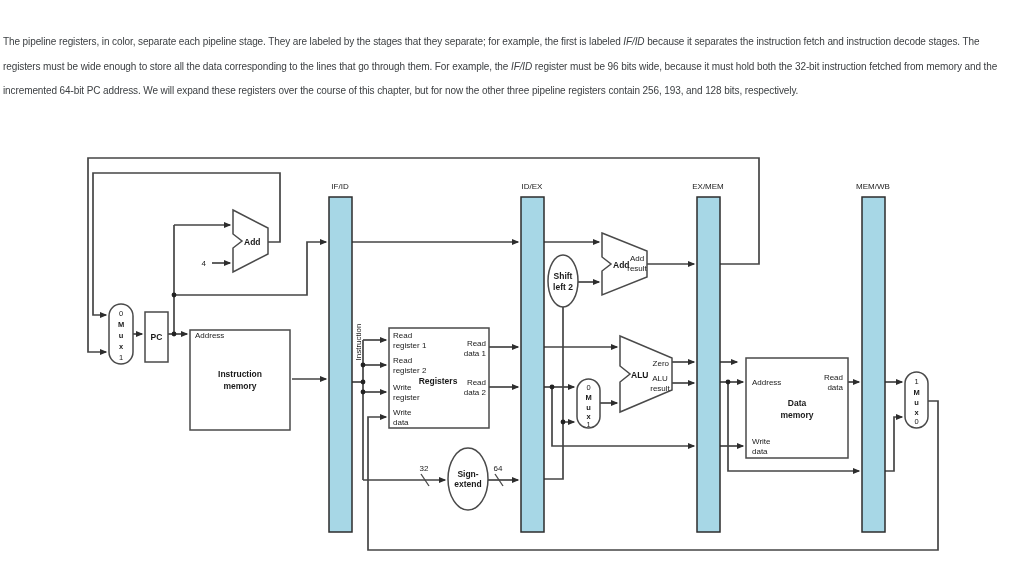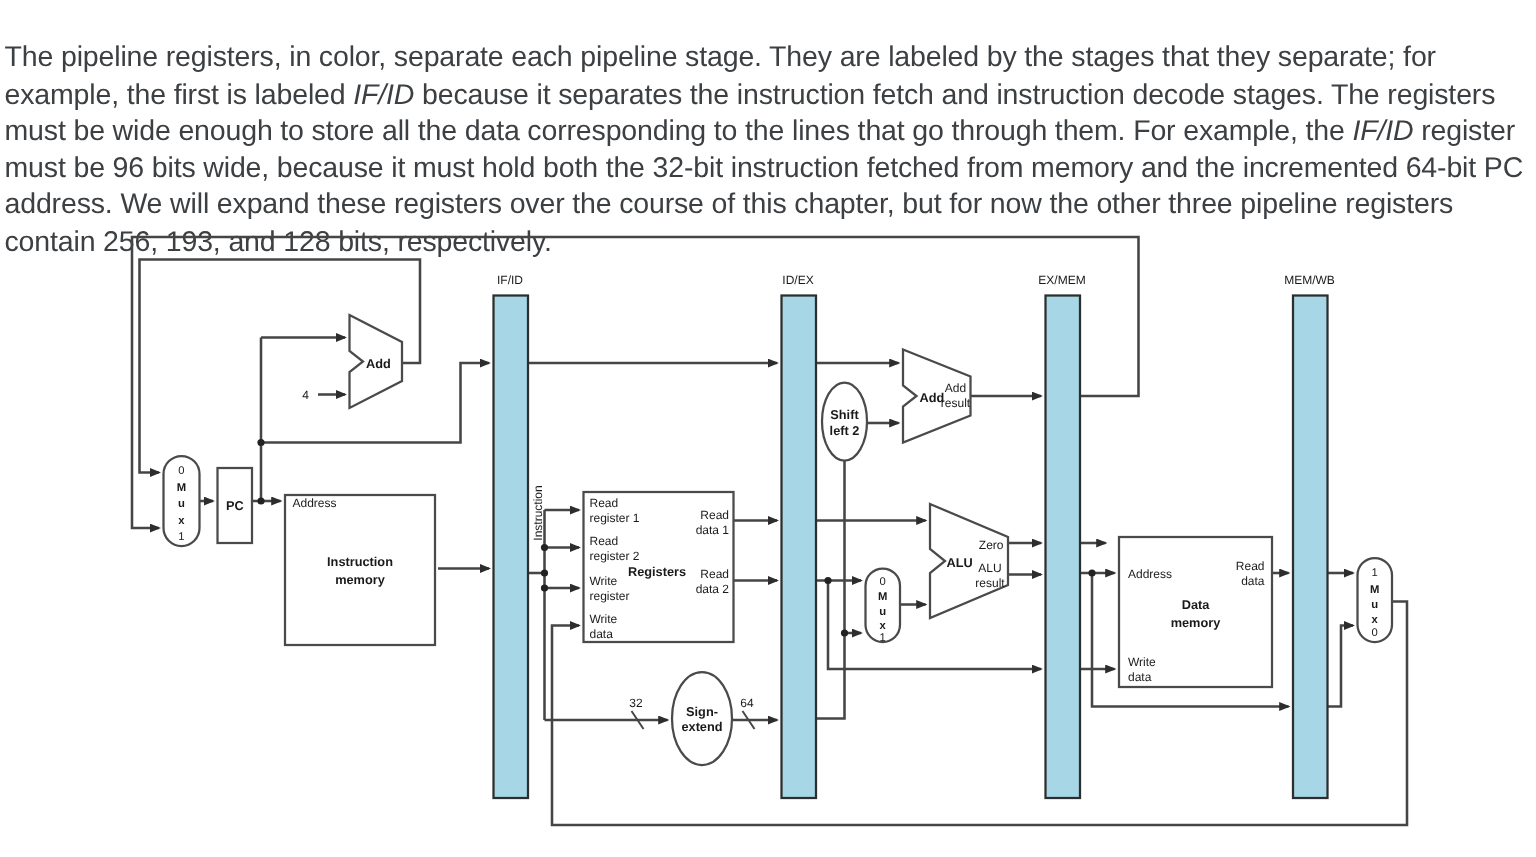--- a/index.html
+++ b/index.html
@@ -1,19 +1,19 @@
 <!DOCTYPE html>
 <html><head>
 <meta charset="utf-8">
 <style>
   html,body{margin:0;padding:0;background:#ffffff;}
   body{width:1024px;height:571px;position:relative;overflow:hidden;
        font-family:"Liberation Sans",sans-serif;}
-  .para{position:absolute;top:8px;left:3px;width:1014px;
-        font-size:19px;line-height:24.6px;color:#3d4043;letter-spacing:-0.1px;}
+  .para{position:absolute;top:20px;left:3px;width:1014px;
+        font-size:10px;line-height:24.6px;color:#3d4043;letter-spacing:-0.1px;}
   .para i{font-style:italic;}
   svg.diagram{position:absolute;top:0;left:0;}
   .wire{fill:none;stroke:#454545;stroke-width:1.7;}
   .box{fill:#ffffff;stroke:#4a4a4a;stroke-width:1.5;}
   .bar{stroke:#2d2d2d;stroke-width:1.5;}
   .dot{fill:#222222;stroke:none;}
   .slash{stroke:#454545;stroke-width:1.3;fill:none;}
   .lbl{font-family:"Liberation Sans",sans-serif;font-size:8px;fill:#1a1a1a;}
   .lblb{font-family:"Liberation Sans",sans-serif;font-size:8.5px;font-weight:bold;fill:#1a1a1a;}
   .muxn{font-family:"Liberation Sans",sans-serif;font-size:7.5px;fill:#1a1a1a;}

